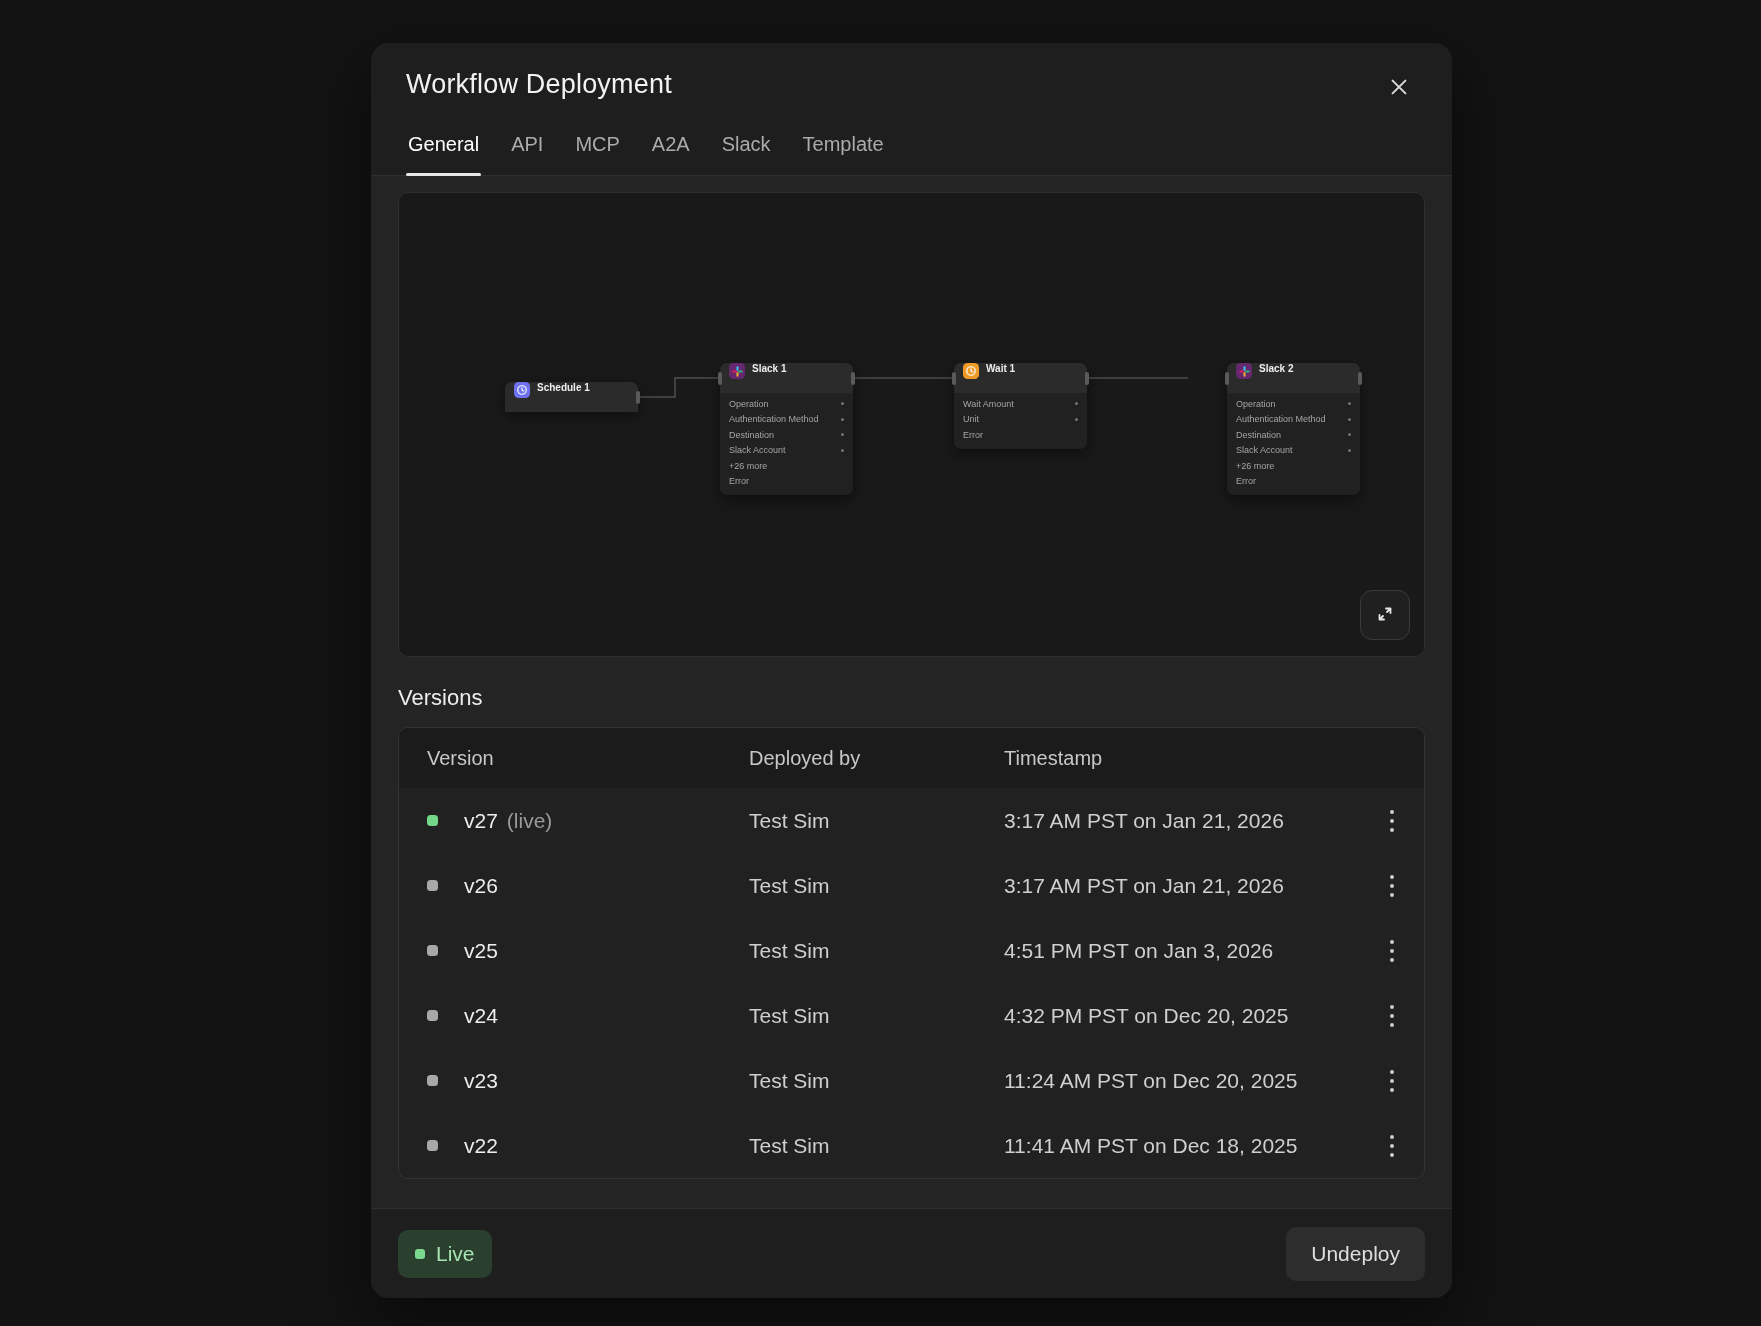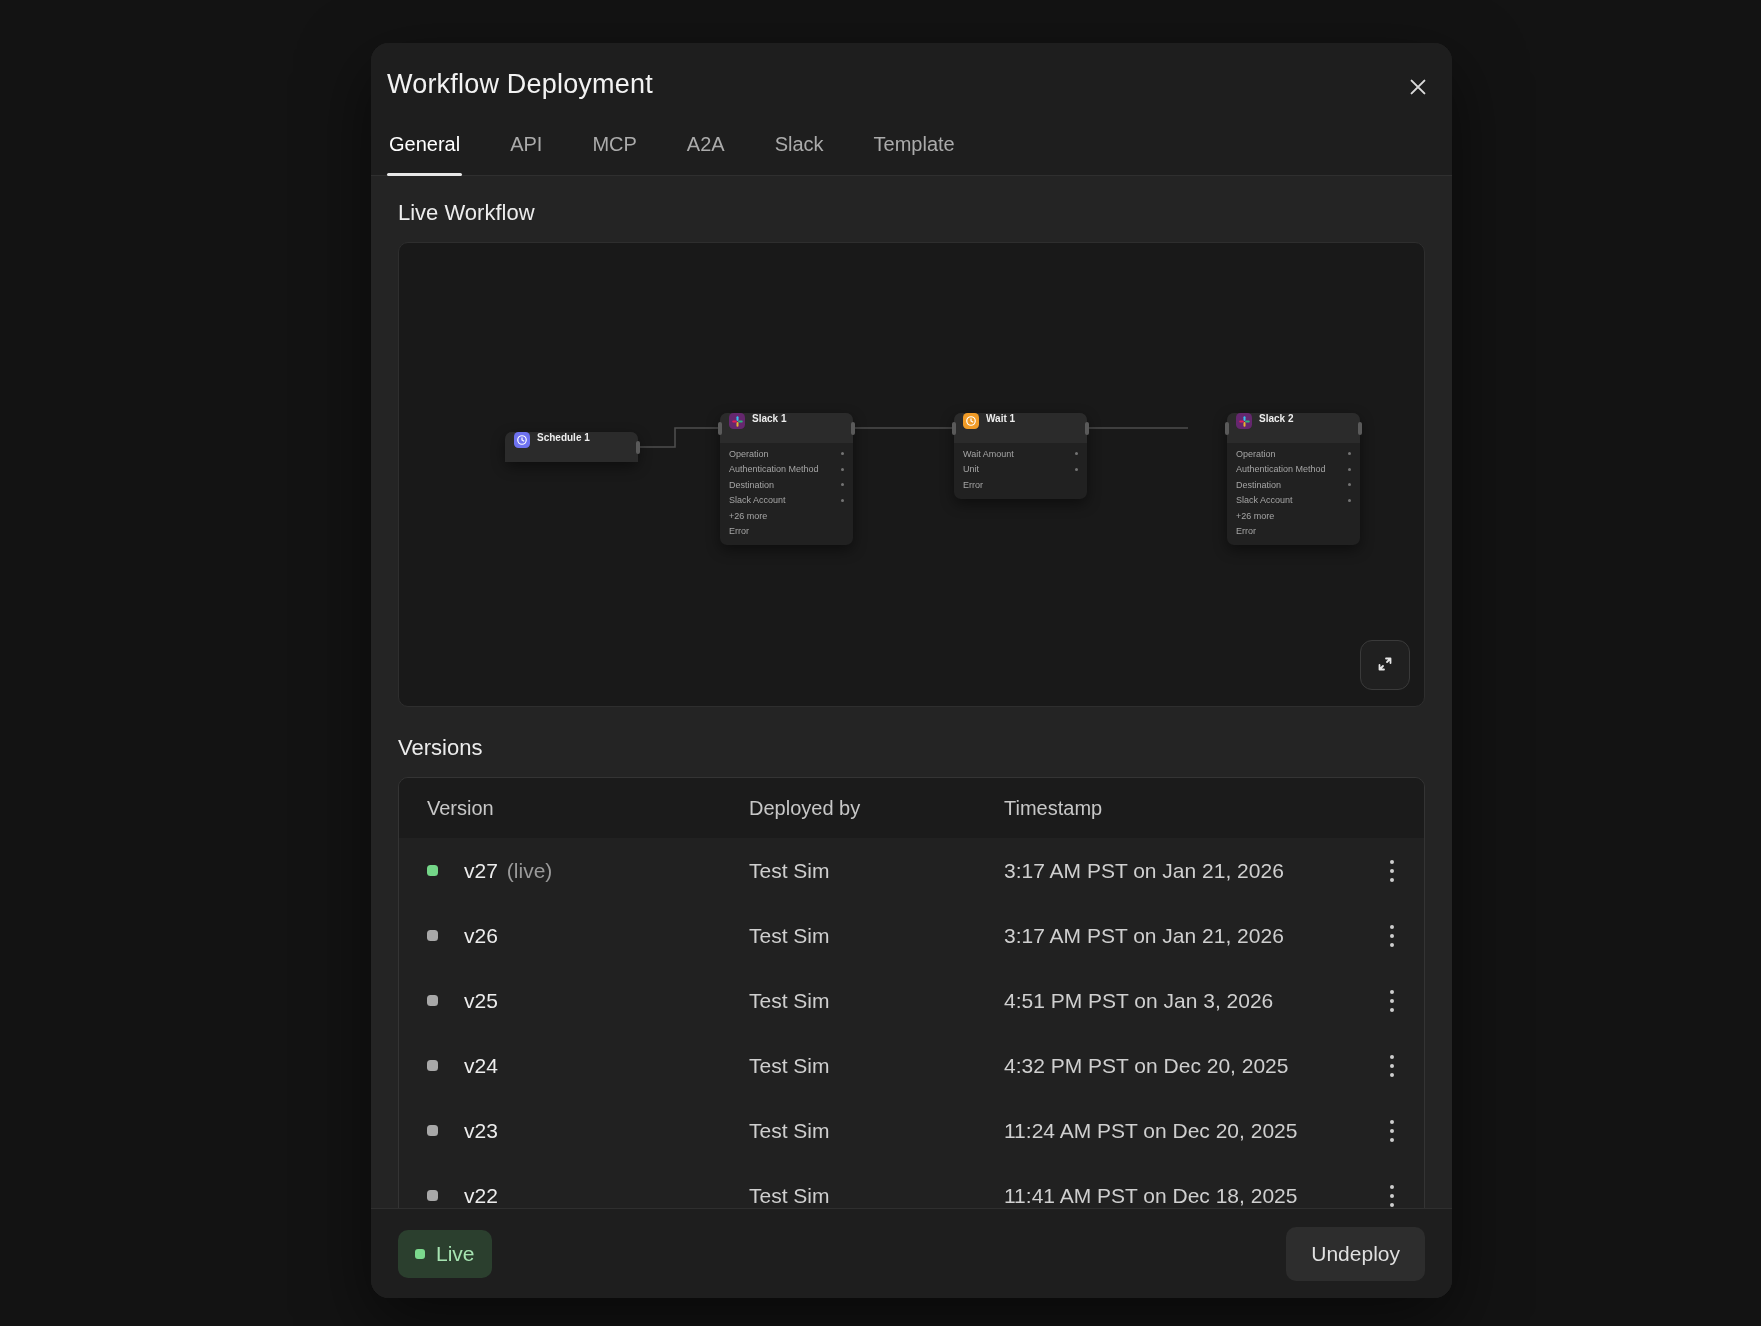--- a/index.html
+++ b/index.html
@@ -10,25 +10,25 @@
     position:relative;
     overflow:hidden;
   }
   .modal {
     position:absolute; left:371px; top:43px; width:1081px; height:1255px;
     background:#242424; border-radius:18px; overflow:hidden;
     display:flex; flex-direction:column;
     box-shadow:0 24px 70px rgba(0,0,0,.55);
   }
   
-  .modal-header { background:#1e1e1e; padding:26px 16px 0; border-bottom:1px solid #2f2f2f; flex:none; }
+  .modal-header { background:#1e1e1e; padding:26px 35px 0; border-bottom:1px solid #2f2f2f; flex:none; }
   .title-row { display:flex; justify-content:space-between; align-items:flex-start; }
   .modal-title { font-size:27px; color:#f2f2f2; font-weight:500; letter-spacing:.2px; }
   .close-btn { background:none; border:none; cursor:pointer; padding:4px; line-height:0; }
-  .tab-bar { display:flex; gap:46px; margin-top:28px; }
+  .tab-bar { display:flex; gap:28px; margin-top:28px; }
   .tab {
     background:none; border:none; font-family:inherit; cursor:pointer;
     font-size:20px; color:#ababab; padding:0 2px 19px; position:relative;
   }
   .tab.active { color:#ffffff; }
   .tab.active::after {
     content:""; position:absolute; left:0; right:0; bottom:-1px; height:3px;
     background:#e8e8e8; border-radius:2px;
   }
   
@@ -126,21 +126,20 @@
         <button class="tab active">General</button>
         <button class="tab">API</button>
         <button class="tab">MCP</button>
         <button class="tab">A2A</button>
         <button class="tab">Slack</button>
         <button class="tab">Template</button>
       </div>
   </div>
 
   <div class="modal-content">
-    <div class="section-heading heading-lw">Live Workflow</div>
 
     <div class="canvas">
         <svg class="wires" width="1023" height="463">
           <path d="M239,204 L276,204 L276,185 L321,185" stroke="#4d4d4d" stroke-width="1.6" fill="none"></path>
           <path d="M454,185 L555,185" stroke="#4d4d4d" stroke-width="1.6" fill="none"></path>
           <path d="M688,185 L789,185" stroke="#4d4d4d" stroke-width="1.6" fill="none"></path>
         </svg>
       <div class="node" style="left: 106px; top: 189px;">
           <div class="node-header">
             <span class="node-icon" style="background: rgb(110, 114, 240);">

